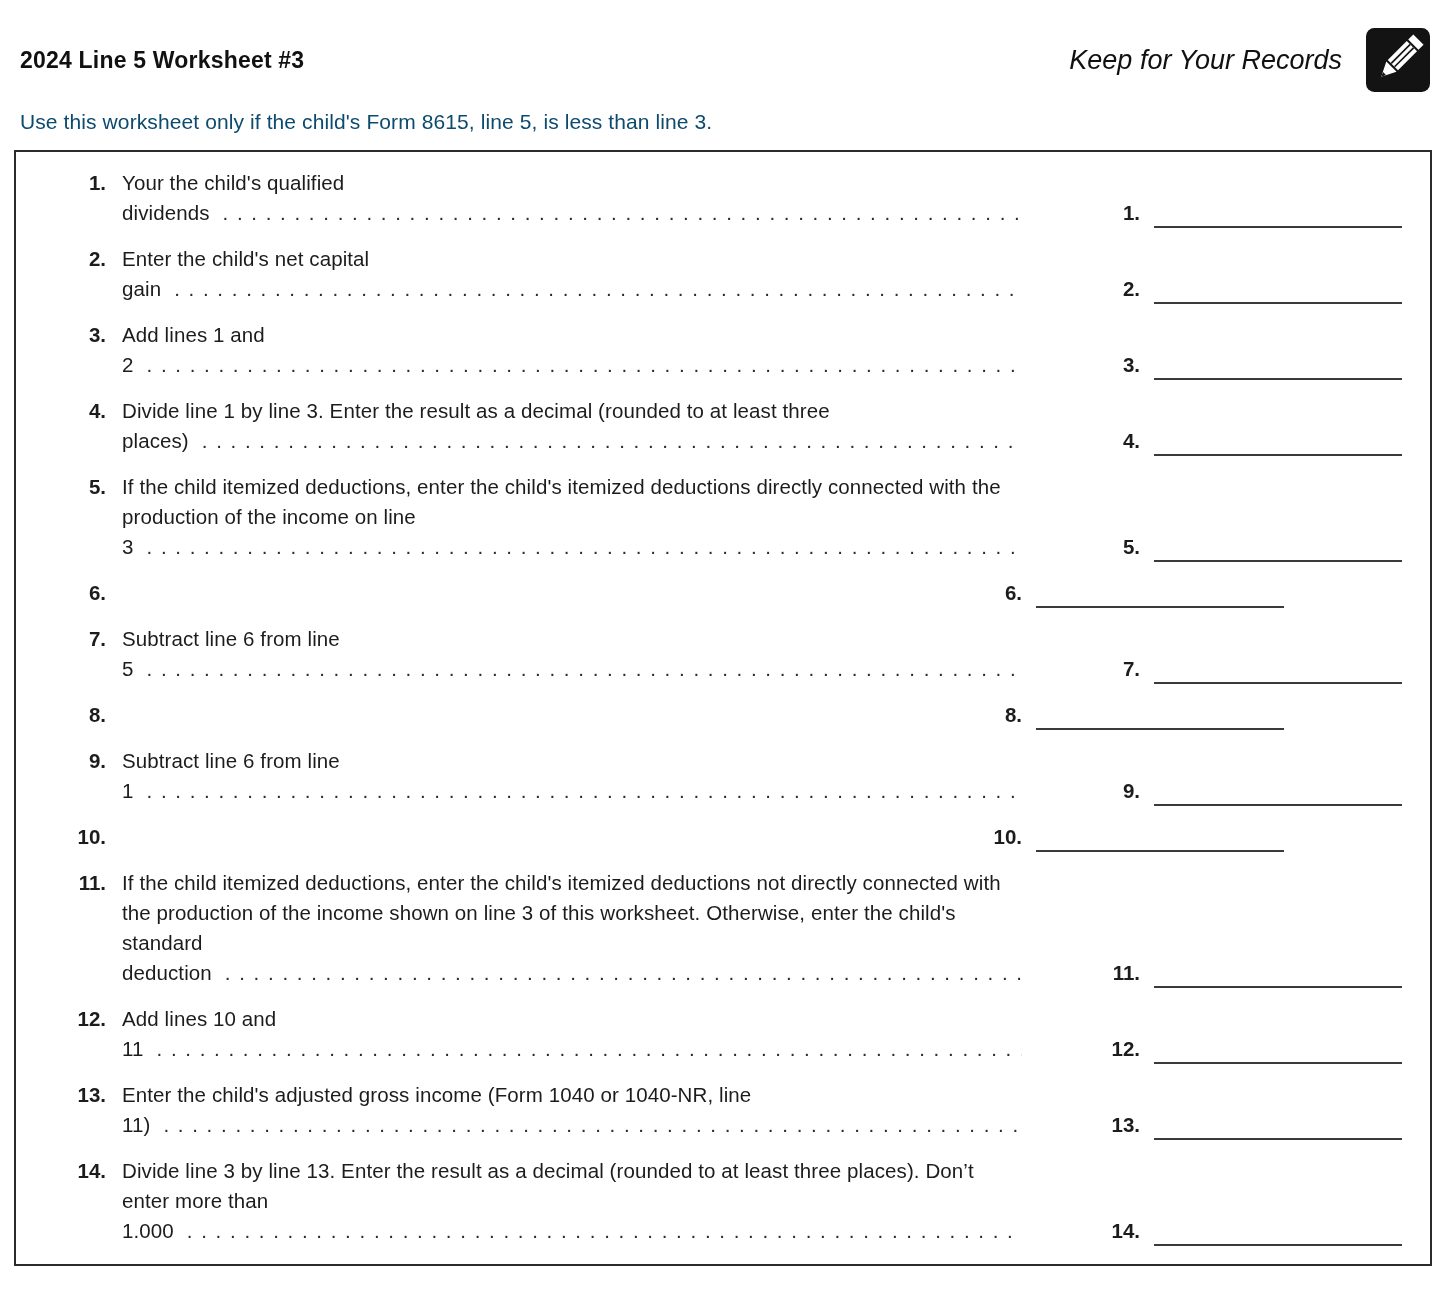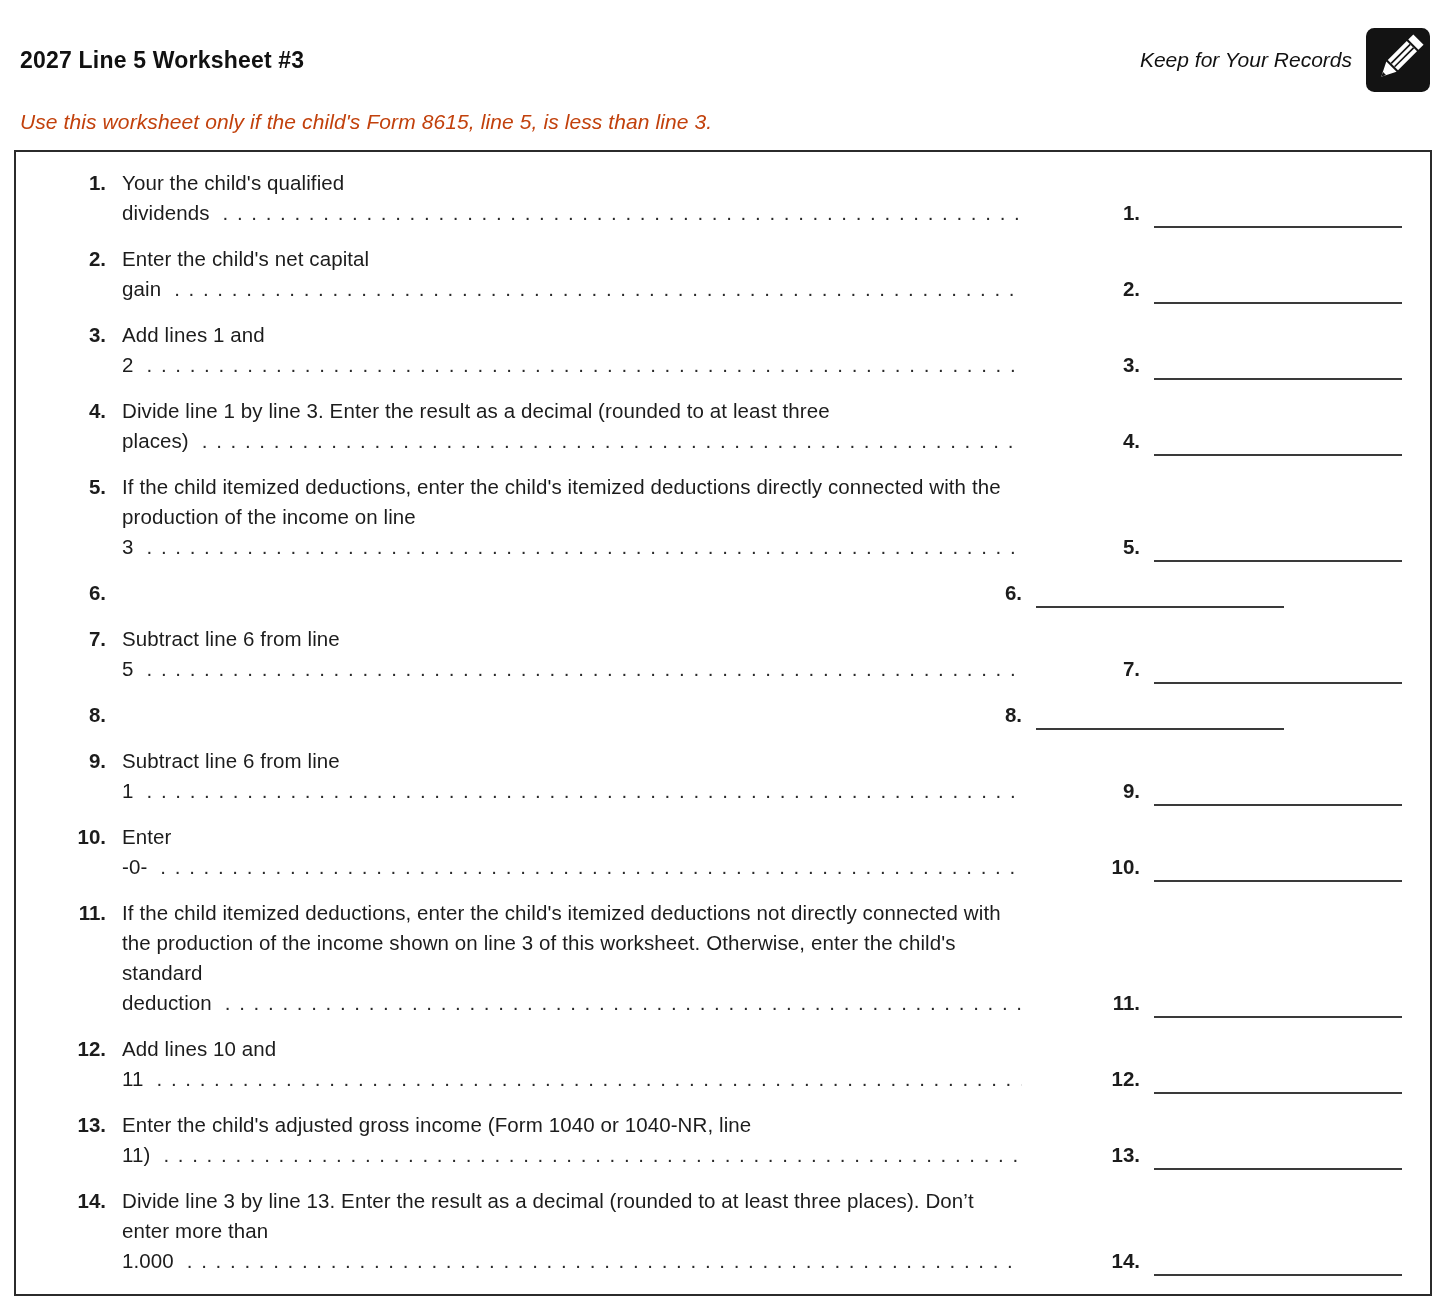--- a/index.html
+++ b/index.html
@@ -20,35 +20,34 @@
     padding: 14px 0 0 6px;
   }
   .hdr-title {
     flex: 1;
     font-size: 23px;
     font-weight: bold;
     letter-spacing: 0.2px;
     color: #111;
   }
   .hdr-note {
-    font-size: 21px;
+    font-size: 27px;
     font-style: italic;
     color: #111;
-    margin-right: 14px;
+    margin-right: 24px;
     white-space: nowrap;
   }
   .hdr-icon { width: 64px; height: 64px; flex: 0 0 auto; margin-right: 2px; }
   .hdr-icon svg { display: block; width: 64px; height: 64px; }
 
   .instruction {
     font-size: 21px;
-    color: #c2410c;
+    color: #0c4a6e;
     padding: 18px 0 0 6px;
     letter-spacing: 0.1px;
-    font-style: italic;
   }
 
   
   .box {
     margin-top: 16px;
     border: 2px solid #2b2b2b;
     padding: 16px 20px 18px 0;
     background: #fff;
   }
   .wrow {
@@ -101,21 +100,21 @@
     font-size: 20.5px;
     line-height: 28px;
   }
 </style>
 </head>
 <body>
 
 <div class="page">
 
   <div class="hdr">
-    <div class="hdr-title">2027 Line 5 Worksheet #3</div>
+    <div class="hdr-title">2024 Line 5 Worksheet #3</div>
     <div class="hdr-note">Keep for Your Records</div>
     <div class="hdr-icon">
       <svg viewBox="0 0 62 62" xmlns="http://www.w3.org/2000/svg" aria-hidden="true">
         <rect x="0" y="0" width="62" height="62" rx="8" fill="#131313"></rect>
         <g transform="rotate(45 31 31)">
           <rect x="24" y="3" width="14" height="7" fill="#ffffff"></rect>
           <rect x="24" y="12" width="14" height="26" fill="#ffffff"></rect>
           <line x1="28.7" y1="12" x2="28.7" y2="38" stroke="#131313" stroke-width="1.6"></line>
           <line x1="33.3" y1="12" x2="33.3" y2="38" stroke="#131313" stroke-width="1.6"></line>
           <polygon points="24,40 38,40 31,54" fill="#ffffff"></polygon>
@@ -176,21 +175,20 @@
     <div class="wblank"></div>
   </div>
         <div class="wrow">
     <div class="wnum">9.</div>
     <div class="wdesc"><span class="lead"></span><span>Subtract line 6 from line 1</span></div>
     <div class="wentry-num">9.</div>
     <div class="wblank"></div>
   </div>
         <div class="wrow">
     <div class="wnum">10.</div>
-    <div class="wdesc"><span class="lead"></span><span>Enter -0-</span></div>
     <div class="wentry-num">10.</div>
     <div class="wblank"></div>
   </div>
         <div class="wrow">
     <div class="wnum">11.</div>
     <div class="wdesc"><span class="lead"></span><span>If the child itemized deductions, enter the child's itemized deductions not directly connected with the production of the income shown on line 3 of this worksheet. Otherwise, enter the child's standard deduction</span></div>
     <div class="wentry-num">11.</div>
     <div class="wblank"></div>
   </div>
         <div class="wrow">

